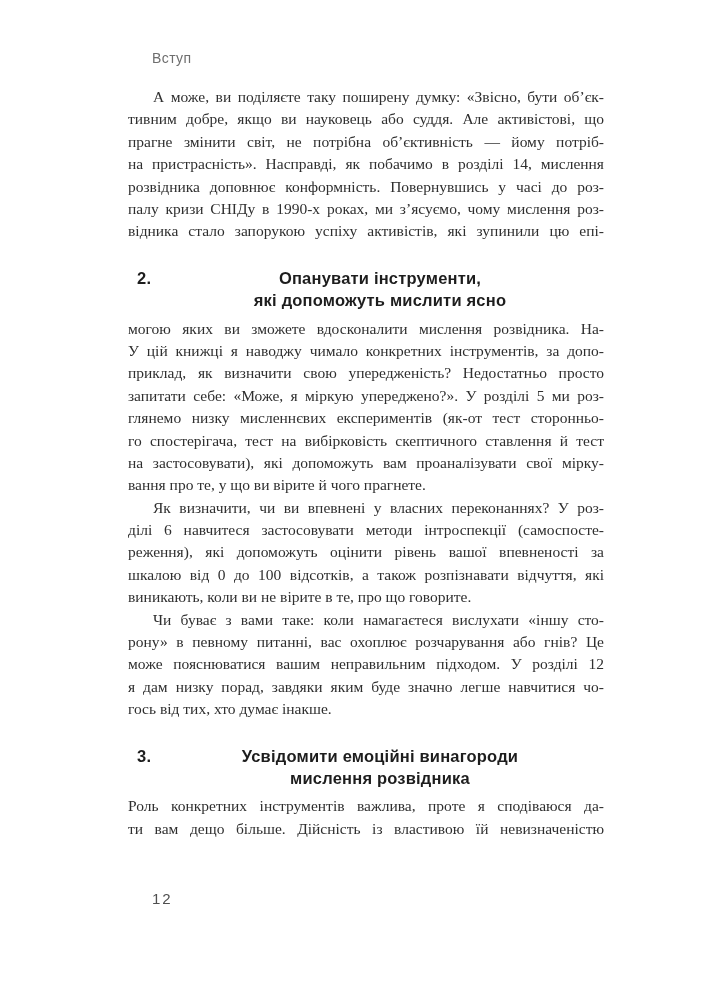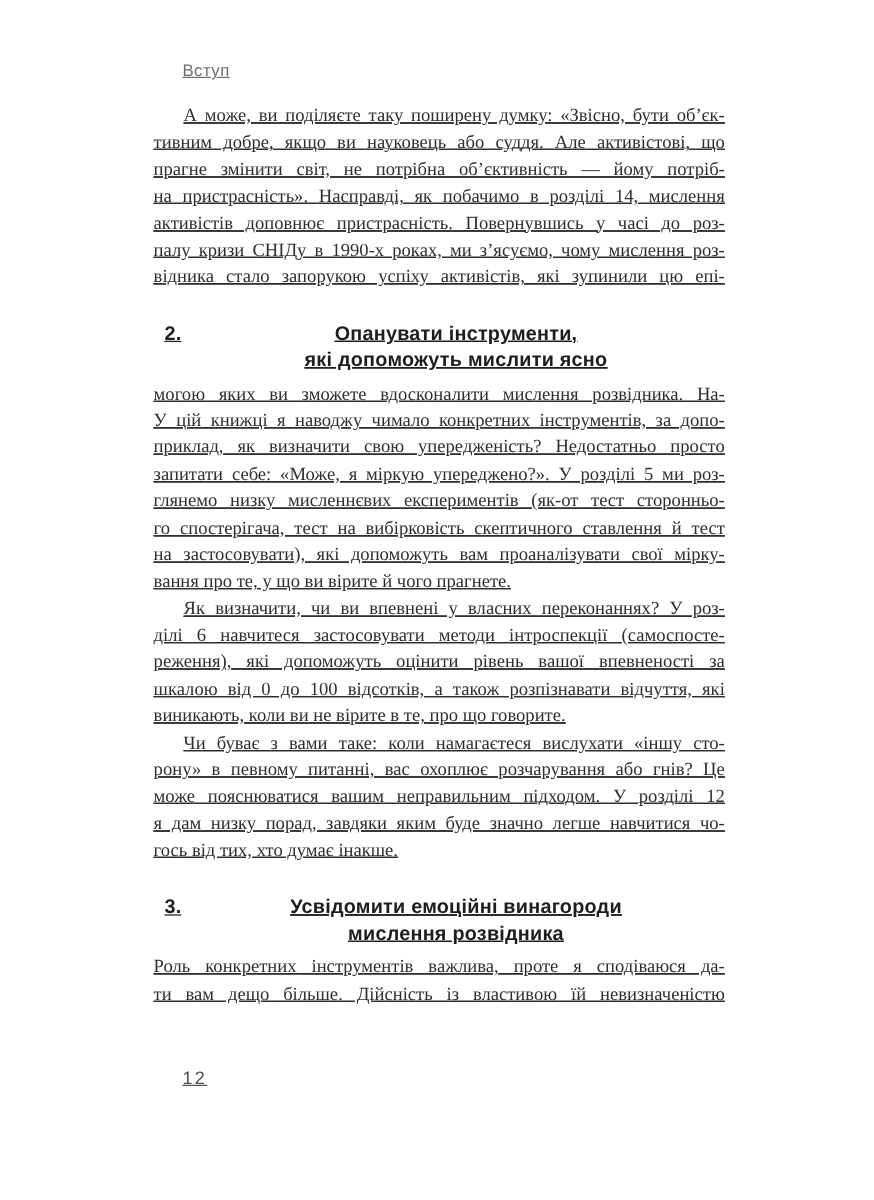--- a/index.html
+++ b/index.html
@@ -2,21 +2,21 @@
 <html lang="uk" style="--page-bg: #ffffff; --body-text: #2f2f2f; --heading-text: #1d1d1d; --header-gray: #6e6e6e; --pagenum: #4f4f4f;"><head>
 <meta charset="utf-8">
 <style>
   :root{
     --page-bg:#ffffff;
     --body-text:#2f2f2f;
     --heading-text:#1d1d1d;
     --header-gray:#6e6e6e;
     --pagenum:#4f4f4f;
   }
-  *{margin:0;padding:0;box-sizing:border-box;text-decoration:underline;}
+  *{margin:0;padding:0;box-sizing:border-box;}
   html,body{background:#fff;}
   .page{
     position:relative;
     width:728px;height:1000px;
     background:var(--page-bg);
     overflow:hidden;
     font-kerning:normal;
   }
   .running-header{
     position:absolute;left:152px;top:51px;
@@ -68,21 +68,21 @@
 
 <div class="page">
   <div class="running-header">Вступ</div>
 
   <div class="content" id="content">
       <div class="para">
         <div class="line indent">А може, ви поділяєте таку поширену думку: «Звісно, бути об’єк-</div>
         <div class="line">тивним добре, якщо ви науковець або суддя. Але активістові, що</div>
         <div class="line">прагне змінити світ, не потрібна об’єктивність — йому потріб-</div>
         <div class="line">на пристрасність». Насправді, як побачимо в розділі 14, мислення</div>
-        <div class="line">активістів доповнює пристрасність. Повернувшись у часі до роз-</div>
+        <div class="line">розвідника доповнює конформність. Повернувшись у часі до роз-</div>
         <div class="line">палу кризи СНІДу в 1990-х роках, ми з’ясуємо, чому мислення роз-</div>
         <div class="line">відника стало запорукою успіху активістів, які зупинили цю епі-</div>
       </div>
       <div class="heading">
         <span class="heading-number">2.</span>
         <div class="heading-line">Опанувати інструменти,</div>
         <div class="heading-line">які допоможуть мислити ясно</div>
       </div>
       <div class="para">
         <div class="line">могою яких ви зможете вдосконалити мислення розвідника. На-</div>

